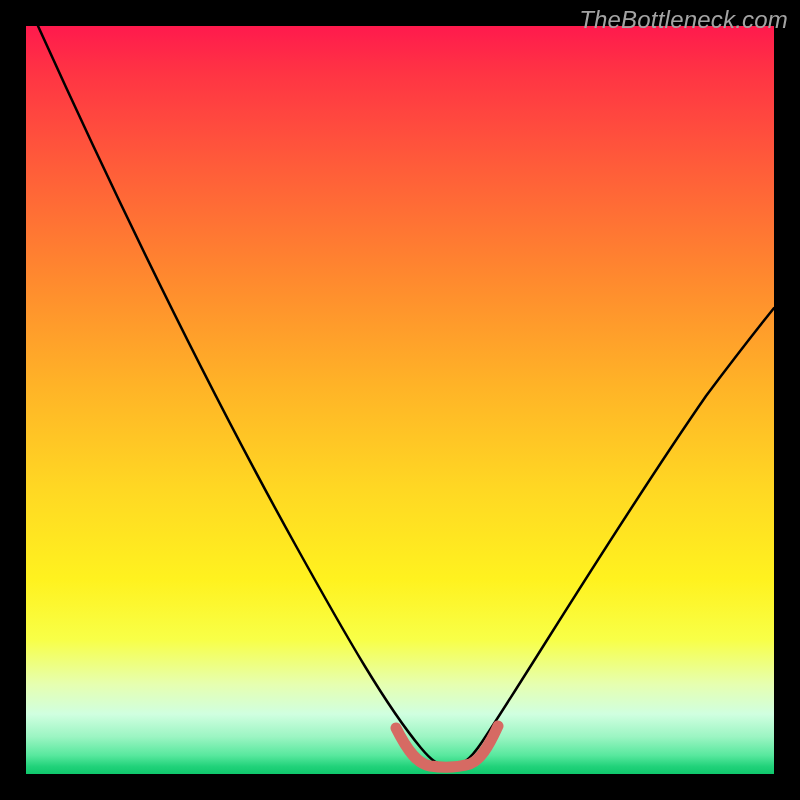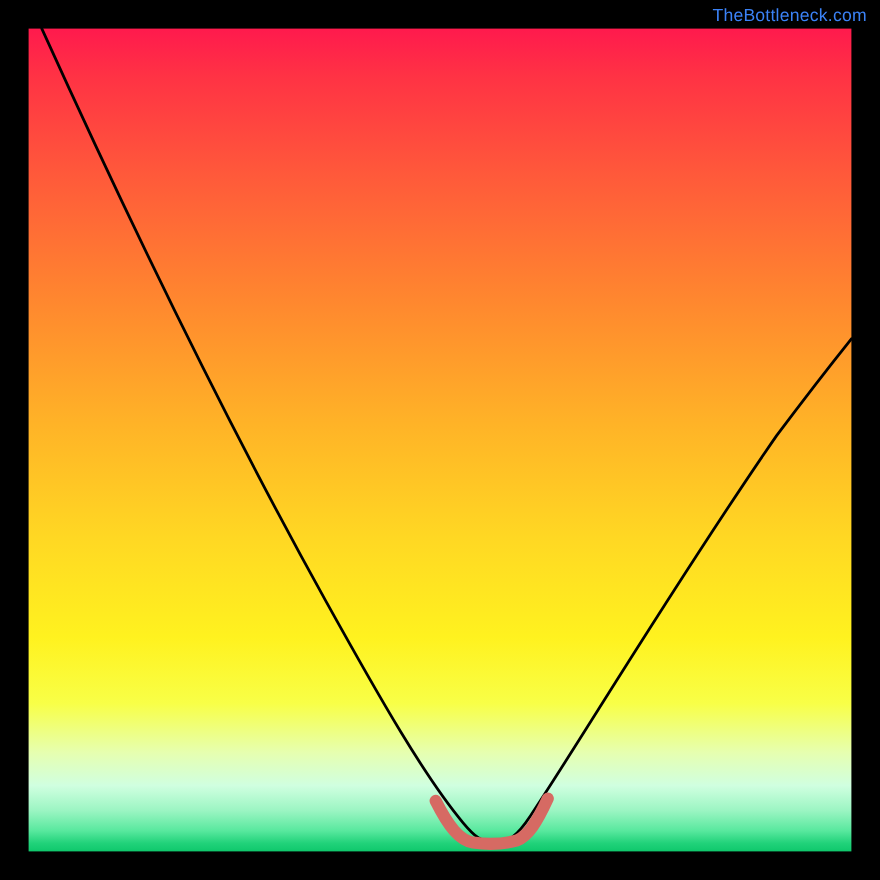--- a/index.html
+++ b/index.html
@@ -39,24 +39,25 @@
       #9cf5c3 95%,
       #58e89e 97.5%,
       #21d27a 99%,
       #0fc86c 100%
     );
   }
   .watermark {
     position: absolute;
     top: 6px;
     right: 12px;
-    color: #3b82f6;
-    font-size: 16px;
+    color: #a3a3a3;
+    font-size: 24px;
     letter-spacing: 0.2px;
     user-select: none;
+    font-style: italic;
   }
   svg.curves {
     position: absolute;
     left: 0;
     top: 0;
     width: 748px;
     height: 748px;
     overflow: visible;
   }
 </style>

